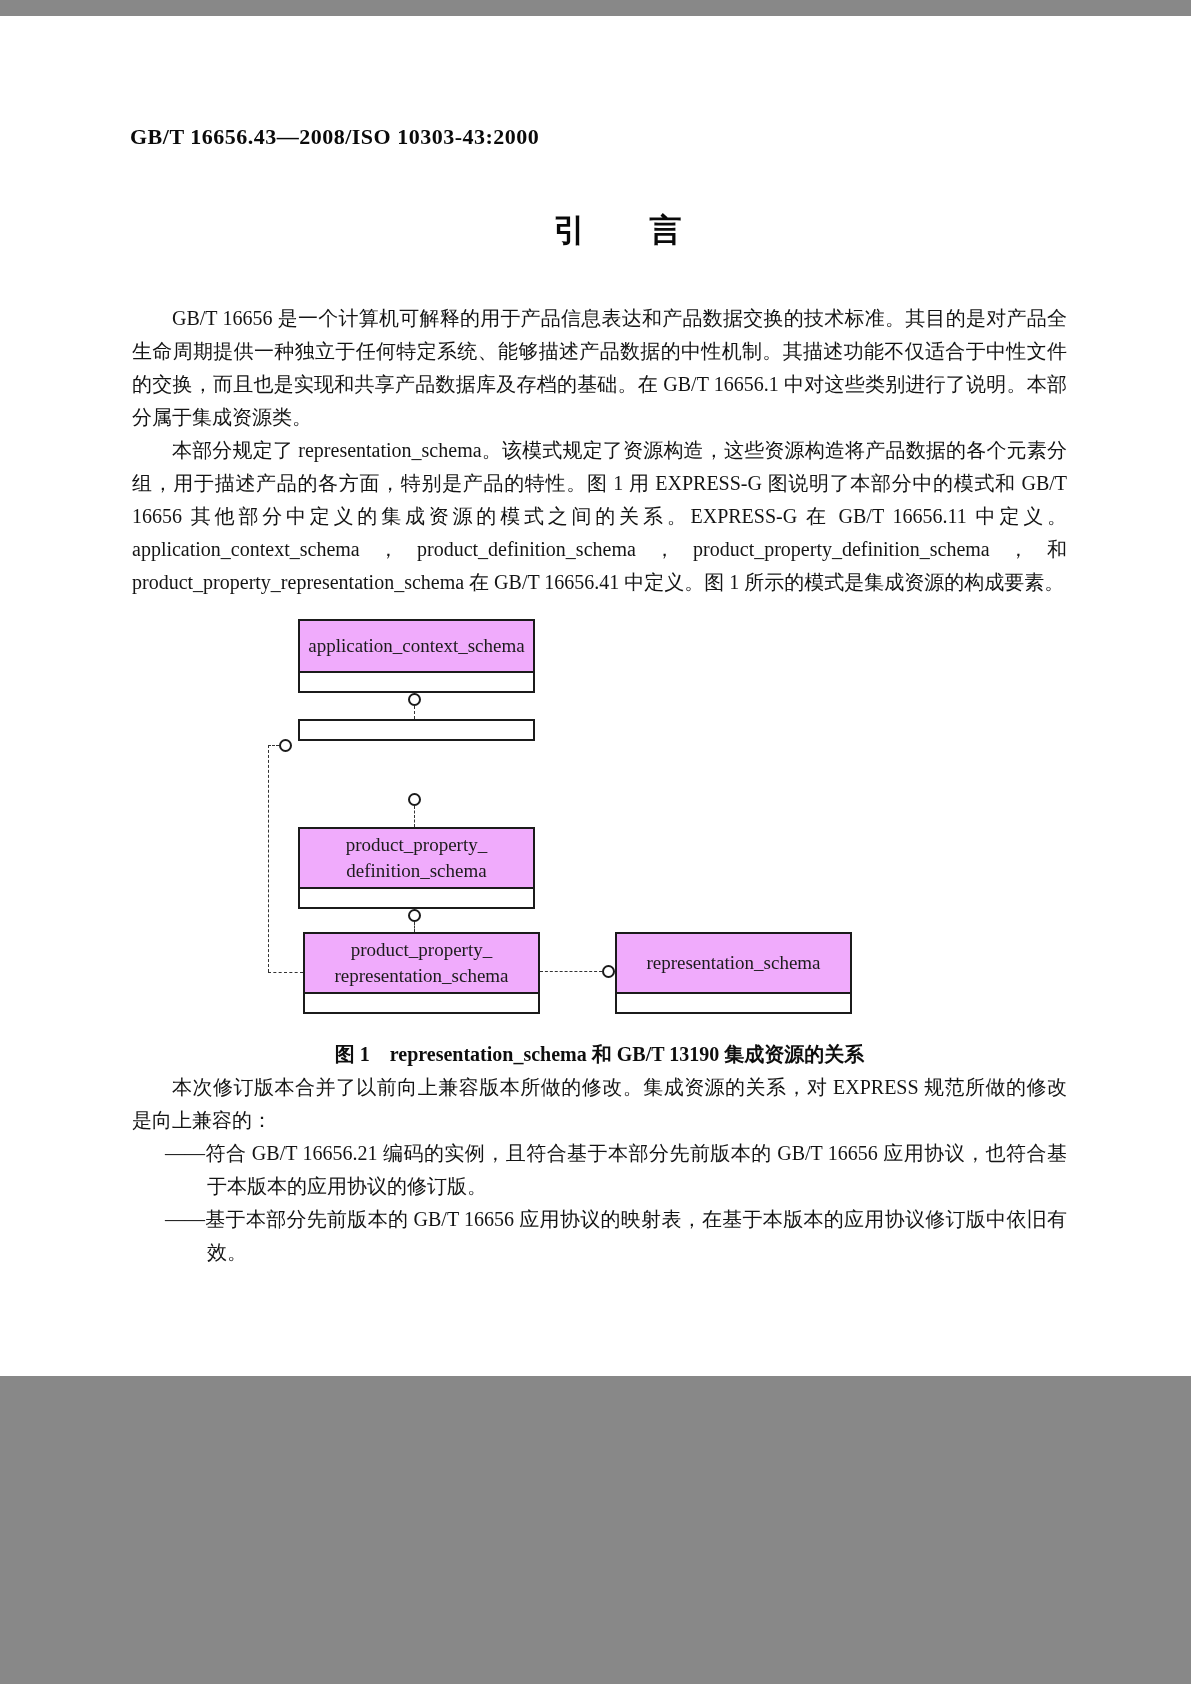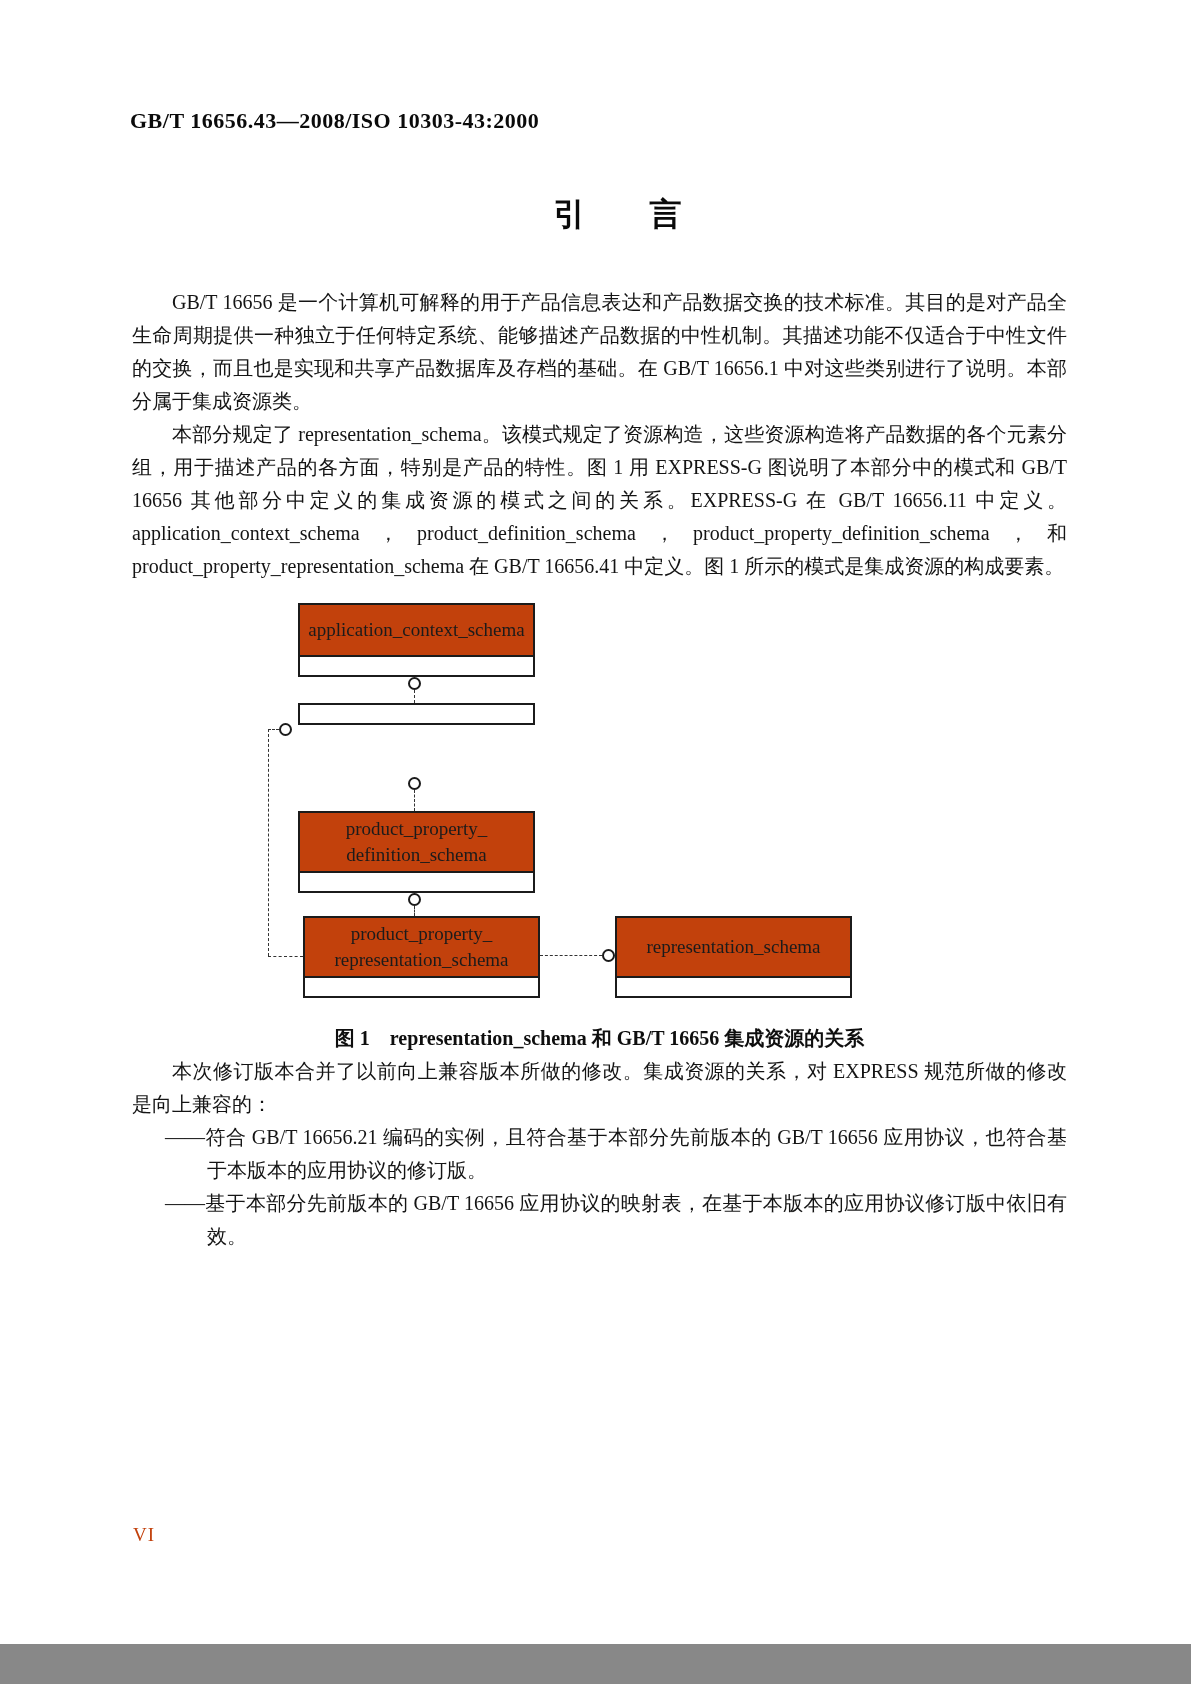--- a/index.html
+++ b/index.html
@@ -3,22 +3,22 @@
 <meta charset="utf-8">
 <style>
   html, body {
     margin: 0;
     padding: 0;
     background: #888;
   }
   .page {
     position: relative;
     width: 1191px;
-    height: 1644px;
-    margin: 0 auto;
+    height: 1360px;
+    margin: 16px auto;
     background: #ffffff;
     color: #111;
     font-family: "Liberation Serif", "DejaVu Serif", serif;
     overflow: hidden;
   }
   .std-header {
     margin: 108px 0 0 130px;
     font-size: 22px;
     line-height: 26px;
     font-weight: bold;
@@ -56,21 +56,21 @@
     position: relative;
     width: 640px;
     height: 402px;
     margin: 16px 0 0 128px;
     font-family: "Liberation Serif", "DejaVu Serif", serif;
   }
   .dbox {
     position: absolute;
     width: 233px;
     border: 2px solid #1b1b1b;
-    background: #c2410c;
+    background: #f0abfc;
     box-sizing: content-box;
   }
   .dbox .lbl {
     display: flex;
     flex-direction: column;
     justify-content: center;
     align-items: center;
     font-size: 19px;
     line-height: 26px;
     color: #1b1b1b;
@@ -188,21 +188,21 @@
       <div class="dash-v v1"></div>
       <div class="dash-v v2"></div>
       <div class="dash-v v3"></div>
       <div class="dash-v v4"></div>
       <div class="dash-h h4"></div>
       <div class="dash-h h5"></div>
       <div class="dash-h h6"></div>
 
     </div>
 
-    <p class="fig-caption">图 1　representation_schema 和 GB/T 16656 集成资源的关系</p>
+    <p class="fig-caption">图 1　representation_schema 和 GB/T 13190 集成资源的关系</p>
 
     <p class="para">本次修订版本合并了以前向上兼容版本所做的修改。集成资源的关系，对 EXPRESS 规范所做的修改是向上兼容的：</p>
 
     <div class="bullet">——符合 GB/T 16656.21 编码的实例，且符合基于本部分先前版本的 GB/T 16656 应用协议，也符合基于本版本的应用协议的修订版。</div>
     <div class="bullet">——基于本部分先前版本的 GB/T 16656 应用协议的映射表，在基于本版本的应用协议修订版中依旧有效。</div>
 
   </div>
 
   <div class="page-number">VI</div>
 

